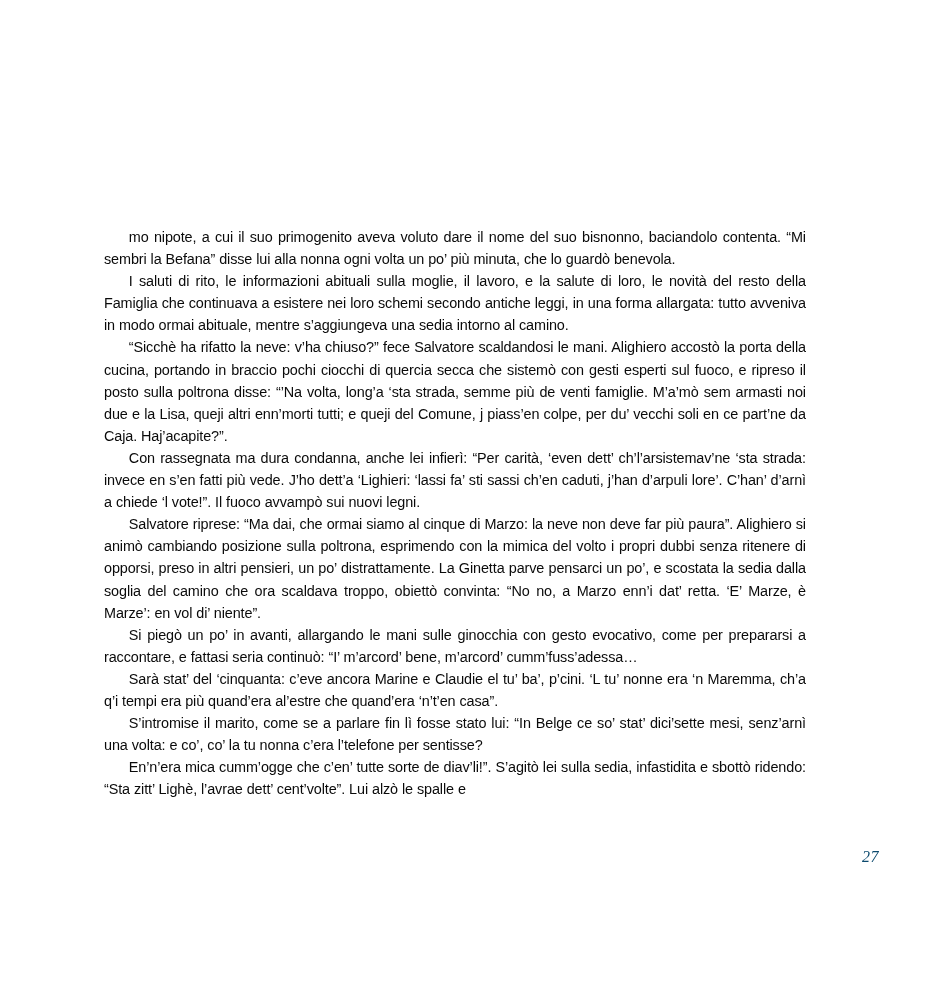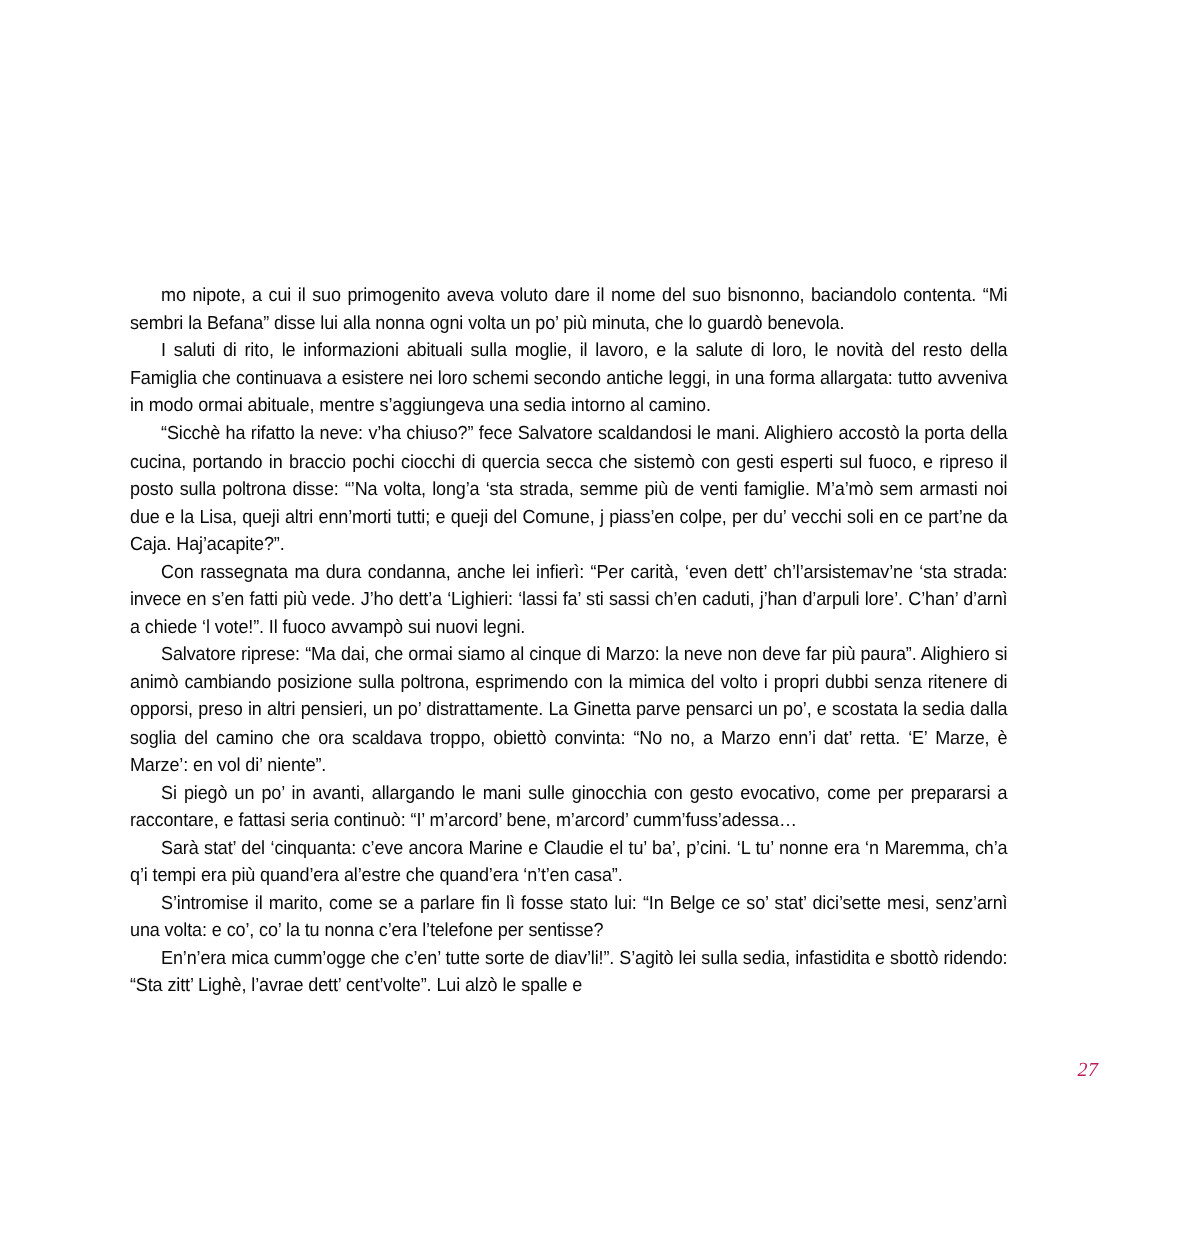--- a/index.html
+++ b/index.html
@@ -56,21 +56,21 @@
 
   
   #folio {
     position: absolute;
     left: 862px;
     top: 846px;
     font-size: 16px;
     line-height: 22px;
     font-style: italic;
     font-family: "Liberation Serif", "DejaVu Serif", serif;
-    color: #be185d;
+    color: #0c4a6e;
     letter-spacing: 0.4px;
   }
 </style>
 </head>
 <body>
 
 <div id="page-sheet">
 
   <div id="text-block">
     <p class="para">mo nipote, a cui il suo primogenito aveva voluto dare il nome del suo bisnonno, baciandolo contenta. “Mi sembri la Befana” disse lui alla nonna ogni volta un po’ più minuta, che lo guardò benevola.</p>

